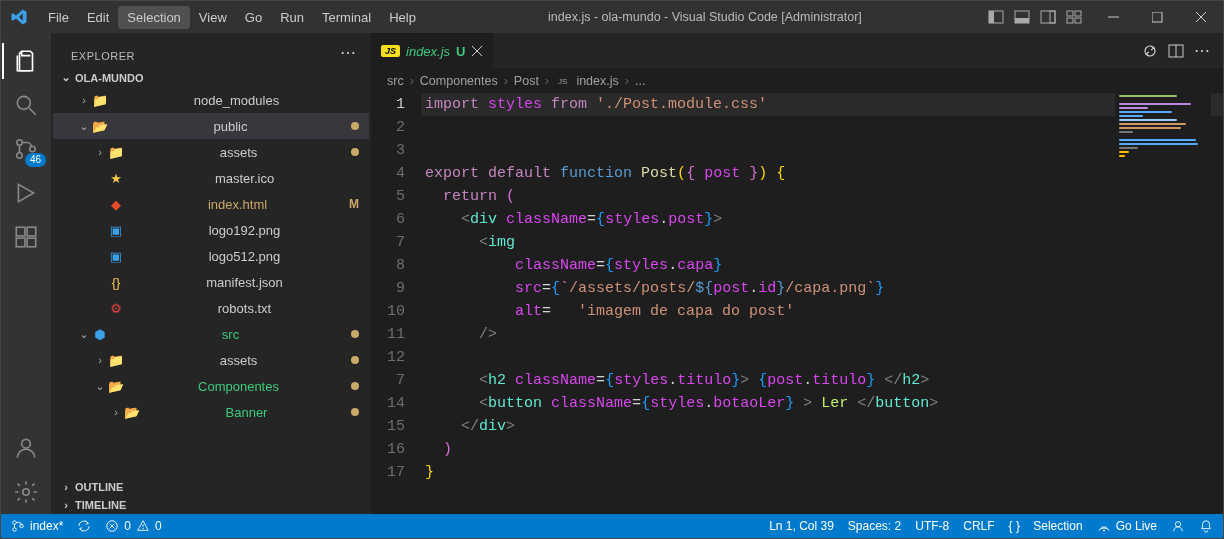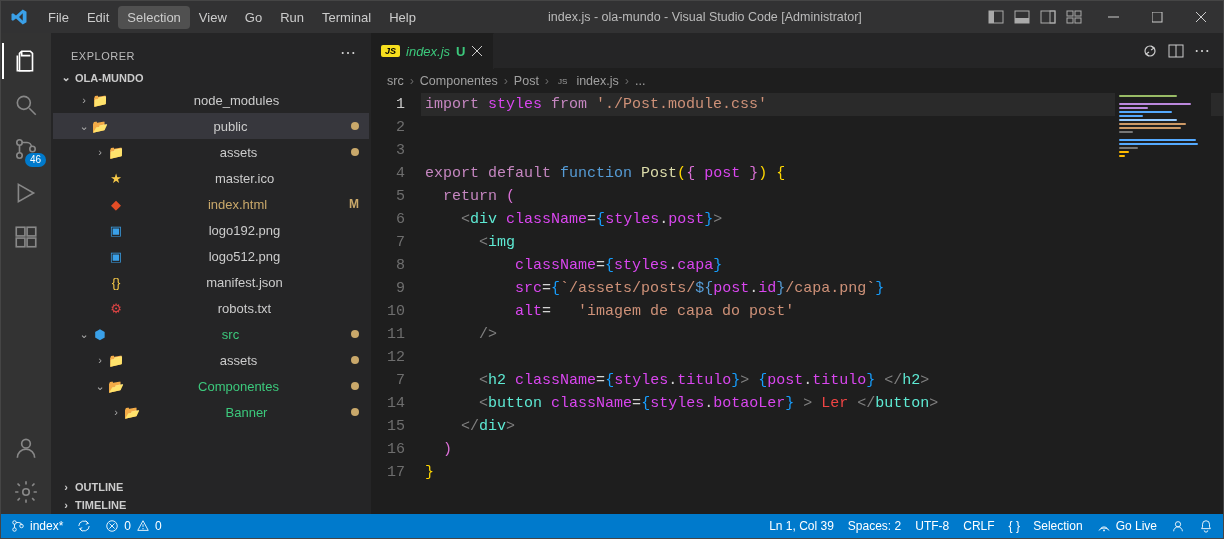--- a/index.html
+++ b/index.html
@@ -182,21 +182,21 @@
   .kw2 { color:#569cd6; }
   .fn  { color:#dcdcaa; }
   .var { color:#d946ef; }
   .str { color:#ce9178; }
   .brk { color:#da70d6; }
   .brk2{ color:#ffd700; }
   .brk3{ color:#179fff; }
   .pun { color:#d4d4d4; }
   .tag { color:#5eead4; }
   .gray{ color:#808080; }
-  .jsx { color:#ef4444; }
+  .jsx { color:#bef264; }
   .guide { color:#404040; }
   .minimap {
     position:absolute; top:60px; right:12px;
     width:96px; height:90px;
     background:#1e1e1e;
   }
   .minimap-line { height:2px; margin:2px 4px; border-radius:1px;}
   
   .statusbar {
     height:24px;

